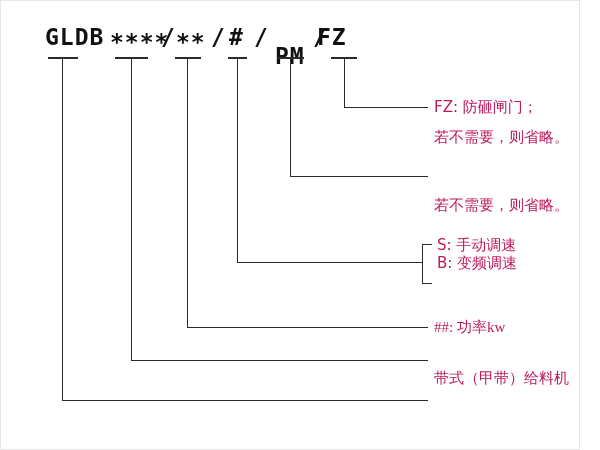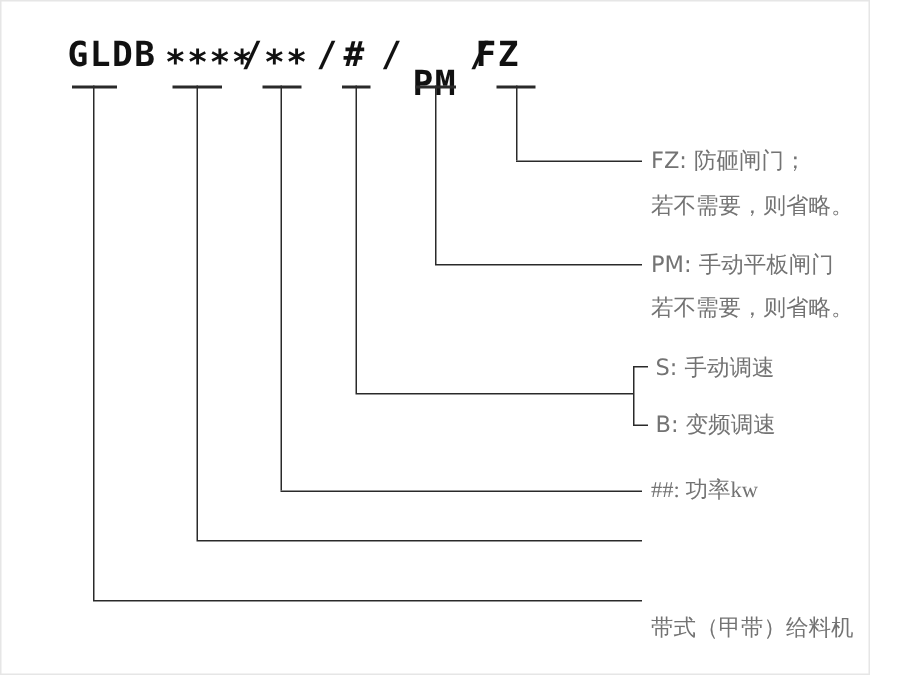--- a/index.html
+++ b/index.html
@@ -66,31 +66,31 @@
   .br-top {left:422px; top:244px; width:10px;}
   .br-bot {left:422px; top:283px; width:10px;}
 
   
   .lbl{
     position:absolute;
     left:434px;
     font-size:15px;
     line-height:19px;
     white-space:nowrap;
-    color:#737373;
+    color:#be185d;
   }
   .lbl-fz1 {top:98px;}
   .lbl-fz2 {top:128px;}
   .lbl-pm1 {top:167px;}
   .lbl-pm2 {top:196px;}
   .lbl-s   {left:437px; top:236px;}
-  .lbl-b   {left:437px; top:274px;}
+  .lbl-b   {left:437px; top:254px;}
   .lbl-pw  {top:318px;font-family:Liberation Serif, serif;}
   .lbl-cap {top:351px;}
-  .lbl-mac {top:409px;}
+  .lbl-mac {top:369px;}
 </style>
 </head>
 <body>
 
 <div class="canvas">
 
   <span class="token t0">GLDB</span>
   <span class="token t1">****</span>
   <span class="token t2">/</span>
   <span class="token t3">**</span>
@@ -121,20 +121,19 @@
   <div class="ln h h-s2"></div>
   <div class="ln h h-s4"></div>
   <div class="ln h h-gldb"></div>
 
   <div class="ln v br-v"></div>
   <div class="ln h br-top"></div>
   <div class="ln h br-bot"></div>
 
   <div class="lbl lbl-fz1">FZ: 防砸闸门；</div>
   <div class="lbl lbl-fz2">若不需要，则省略。</div>
-  <div class="lbl lbl-pm1">PM: 手动平板闸门</div>
   <div class="lbl lbl-pm2">若不需要，则省略。</div>
   <div class="lbl lbl-s">S: 手动调速</div>
   <div class="lbl lbl-b">B: 变频调速</div>
   <div class="lbl lbl-pw">##: 功率kw</div>
   <div class="lbl lbl-mac">带式（甲带）给料机</div>
 
 </div>
 
 </body></html>

